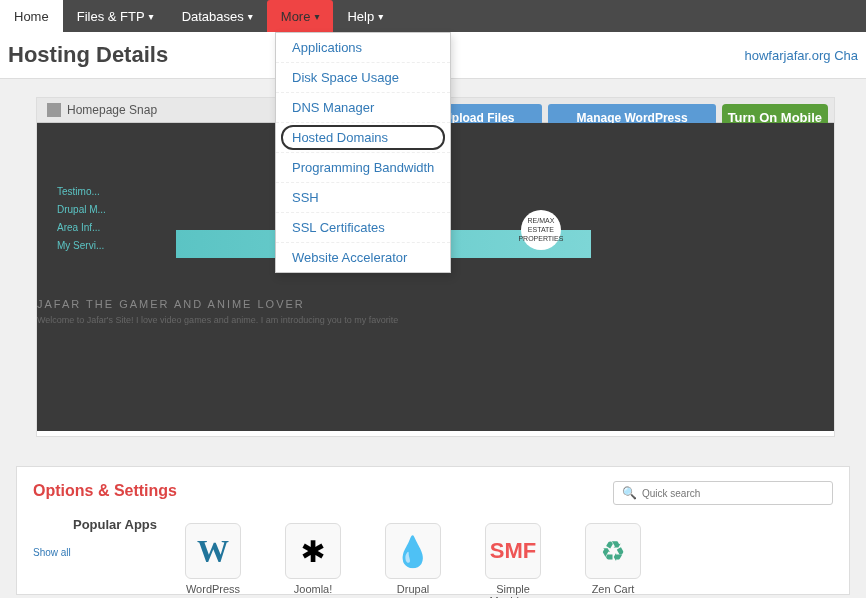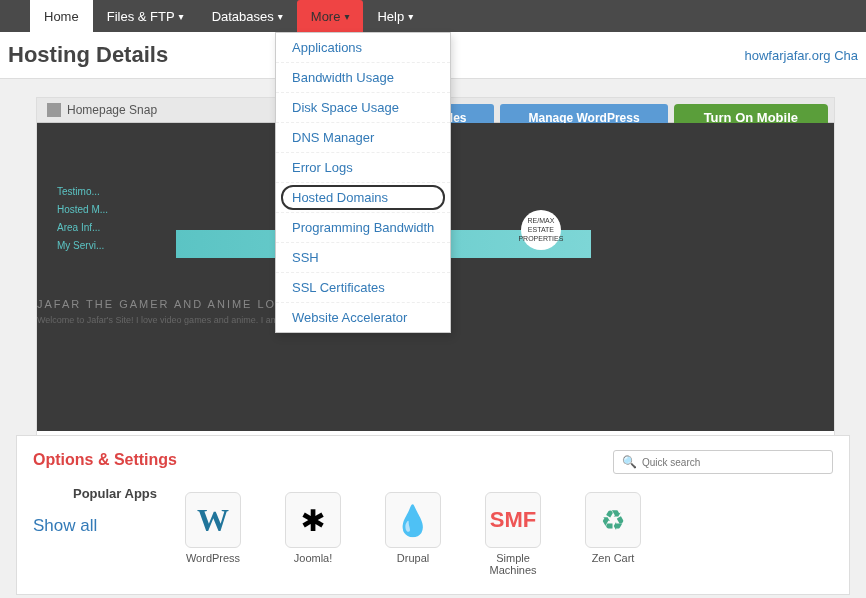--- a/index.html
+++ b/index.html
@@ -6,21 +6,20 @@
     body { font-family: Arial, sans-serif; font-size: 13px; background: #f0f0f0; width: 866px; height: 598px; overflow: hidden; }
 
     
     .top-nav {
       background: #4a4a4a;
       display: flex;
       align-items: stretch;
       height: 32px;
       position: relative;
       z-index: 100;
-      padding-left: 30px;
     }
     .top-nav .nav-item {
       color: #fff;
       padding: 0 14px;
       display: flex;
       align-items: center;
       cursor: pointer;
       font-size: 13px;
       white-space: nowrap;
     }
@@ -119,21 +118,21 @@
     .action-btn {
       padding: 5px 28px;
       border: none;
       border-radius: 3px;
       cursor: pointer;
       font-size: 12px;
       font-weight: bold;
     }
     .btn-upload { background: #5b9bd5; color: #fff; }
     .btn-wp { background: #5b9bd5; color: #fff; }
-    .btn-mobile { background: #5a9e3a; color: #fff; border-radius: 4px; padding: 6px 30px; font-size: 13px; }
+    .btn-mobile { background: #5a9e3a; color: #fff; border-radius: 4px; padding: 6px 6px; font-size: 13px; }
 
     .website-preview {
       background: #3a3a3a;
       height: calc(100% - 30px);
       display: flex;
       flex-direction: column;
       align-items: flex-start;
       justify-content: center;
       color: #aaa;
       font-size: 11px;
@@ -238,21 +237,21 @@
       font-size: 13px;
       font-weight: bold;
       color: #444;
       min-width: 80px;
       padding-left: 40px;
     }
     .popular-apps-label .show-all {
       display: block;
       color: #337ab7;
       font-weight: normal;
-      font-size: 17px;
+      font-size: 10px;
       cursor: pointer;
     }
     .app-icon-item {
       display: flex;
       flex-direction: column;
       align-items: center;
       cursor: pointer;
       width: 80px;
     }
     .app-icon-box {
@@ -299,24 +298,22 @@
     <span class="chevron">▾</span>
   </div>
   <div class="nav-item">
     <span>Help</span>
     <span class="chevron">▾</span>
   </div>
 </div>
 
 <div class="dropdown-menu">
   <div class="menu-item">Applications</div>
-  <div class="menu-item">Bandwidth Usage</div>
   <div class="menu-item">Disk Space Usage</div>
   <div class="menu-item">DNS Manager</div>
-  <div class="menu-item">Error Logs</div>
   <div class="menu-item highlighted">Hosted Domains</div>
   <div class="menu-item">Programming Bandwidth</div>
   <div class="menu-item">SSH</div>
   <div class="menu-item">SSL Certificates</div>
   <div class="menu-item">Website Accelerator</div>
 </div>
 
 <div class="header-bar">
   <div class="page-title">Hosting Details</div>
   <div class="domain-link">
@@ -335,36 +332,36 @@
 
     <div class="action-buttons">
       <button class="action-btn btn-upload">Upload Files</button>
       <button class="action-btn btn-wp">Manage WordPress</button>
       <button class="action-btn btn-mobile">Turn On Mobile</button>
     </div>
 
     <div class="website-preview">
       <div class="preview-sidebar">
         <div>Testimo...</div>
-        <div>Hosted M...</div>
+        <div>Drupal M...</div>
         <div>Area Inf...</div>
         <div>My Servi...</div>
       </div>
       <div style="position: relative; width: 65%; margin: 0 auto 10px;">
         <div class="preview-banner">
           <span>YOU CAN COUNT ON</span>
           <div class="preview-logo" style="font-size:7px; line-height:1.3;">RE/MAX<br>ESTATE<br>PROPERTIES</div>
         </div>
       </div>
       <div class="preview-title">JAFAR THE GAMER AND ANIME LOVER</div>
       <div class="preview-subtitle">Welcome to Jafar's Site! I love video games and anime. I am introducing you to my favorite</div>
     </div>
   </div>
 
-  <div class="bottom-panel" style="bottom: 0; height: 160px; margin: 0 16px 0 16px; left: 0; right: 0; position: absolute;">
+  <div class="bottom-panel" style="bottom: 0; height: 129px; margin: 0 16px 0 16px; left: 0; right: 0; position: absolute;">
     <div class="bottom-header">
       <div class="section-title">Options &amp; Settings</div>
       <div class="search-box">
         <span class="search-icon">🔍</span>
         <input type="text" placeholder="Quick search" style="">
       </div>
     </div>
     <div style="display: flex; align-items: flex-start; gap: 16px;">
       <div>
         <div class="popular-apps-label">Popular Apps</div>

